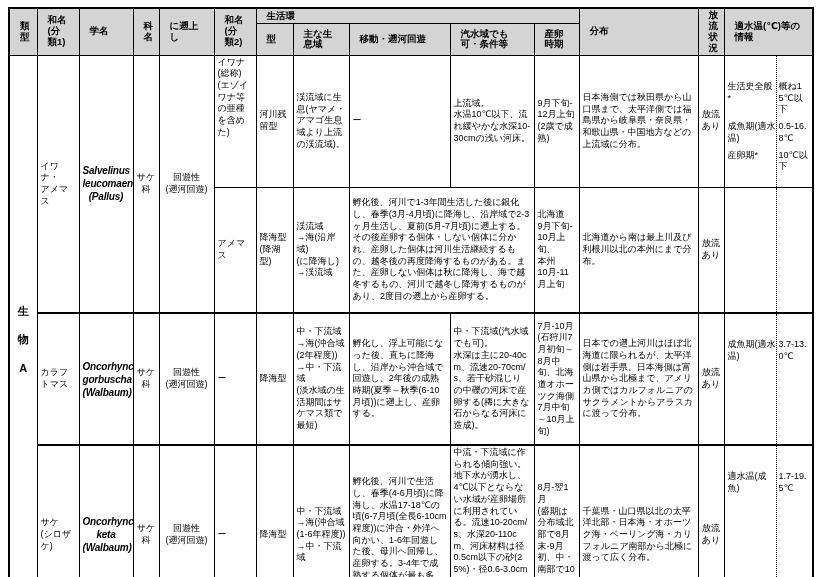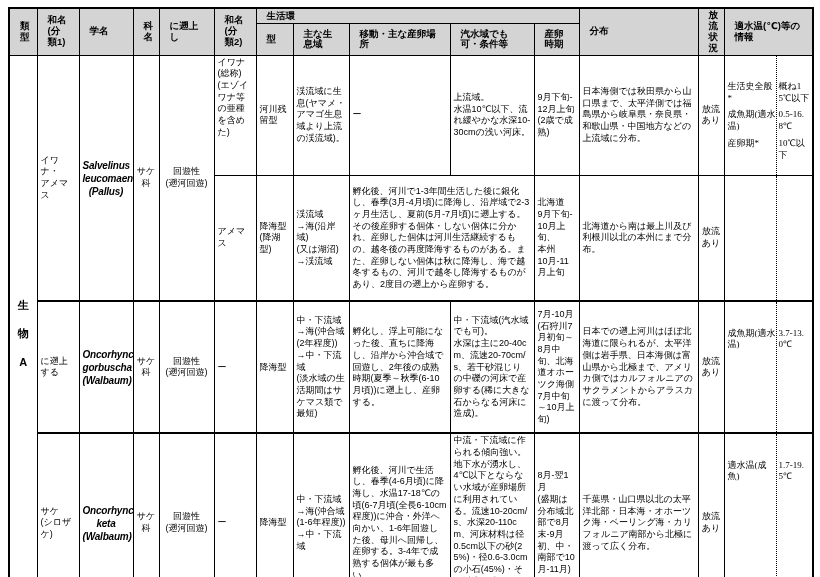--- a/index.html
+++ b/index.html
@@ -11,21 +11,21 @@
   tr.h1{height:13px;} tr.h2{height:29px;}
   tr.r1a{height:96px;} tr.r1b{height:126px;} tr.r2{height:132px;} tr.r3{height:168px;}
   tr.sp-start > td{border-top:2px solid #000;}
   td.center{text-align:center;}
   td.vatop{vertical-align:top;}
   td.sci{font-style:italic;font-weight:bold;text-align:center;font-size:10px;letter-spacing:-0.2px;word-break:normal;}
   td.vtext{text-align:center;font-weight:bold;font-size:11px;line-height:2.6;}
   td.temp-cell{position:relative;vertical-align:top;padding:0;}
   .dash-line{position:absolute;left:51px;top:0;bottom:0;border-left:1px dotted #000;}
   .temp-grid{position:relative;display:grid;grid-template-columns:48px 1fr;gap:5px 3px;padding:2px 2px 2px 3px;align-content:start;}
-  .temp-grid div{white-space:pre-line;word-break:break-all;font-family:Liberation Serif, serif;}
+  .temp-grid div{white-space:pre-line;word-break:break-all;}
 </style>
 </head>
 <body>
 
 <table>
   <colgroup>
     <col style="width:28px">
       <col style="width:42px">
       <col style="width:54px">
       <col style="width:26px">
@@ -54,21 +54,21 @@
       <th colspan="5">生活環</th>
       <th rowspan="2">分布</th>
       <th rowspan="2">放流
 状況</th>
       <th rowspan="2">適水温(℃)等の
 情報</th>
     </tr>
     <tr class="h2">
       <th>型</th>
       <th>主な生息域</th>
-      <th>移動・主な産卵場所</th>
+      <th>移動・遡河回遊</th>
       <th>汽水域でも可・条件等</th>
       <th>産卵時期</th>
     </tr>
   </thead>
   <tbody>
     <tr class="r1a">
       <td rowspan="4" class="vtext">生
 物
 A</td>
       <td rowspan="2">イワナ・
@@ -103,36 +103,36 @@
           <div>10℃以下</div>
         </div>
       </td>
     </tr>
     <tr class="r1b">
       <td>アメマス</td>
       <td>降海型
 (降湖型)</td>
       <td>渓流域
 →海(沿岸域)
-(又は湖沼)
+(に降海し)
 →渓流域</td>
       <td colspan="2">孵化後、河川で1-3年間生活した後に銀化し、春季(3月-4月頃)に降海し、沿岸域で2-3ヶ月生活し、夏前(5月-7月頃)に遡上する。その後産卵する個体・しない個体に分かれ、産卵した個体は河川生活継続するもの、越冬後の再度降海するものがある。また、産卵しない個体は秋に降海し、海で越冬するもの、河川で越冬し降海するものがあり、2度目の遡上から産卵する。</td>
       <td>北海道
 9月下旬-10月上旬、
 本州
 10月-11月上旬</td>
       <td>北海道から南は最上川及び利根川以北の本州にまで分布。</td>
       <td class="center">放流
 あり</td>
       <td class="temp-cell">
         <div class="dash-line"></div>
       </td>
     </tr>
     <tr class="r2 sp-start">
-      <td>に遡上する</td>
+      <td>カラフトマス</td>
       <td class="sci">Oncorhynchus
 gorbuscha
 (Walbaum)</td>
       <td class="center">サケ科</td>
       <td class="center">回遊性
 (遡河回遊)</td>
       <td>ー</td>
       <td>降海型</td>
       <td>中・下流域
 →海(沖合域(2年程度))

